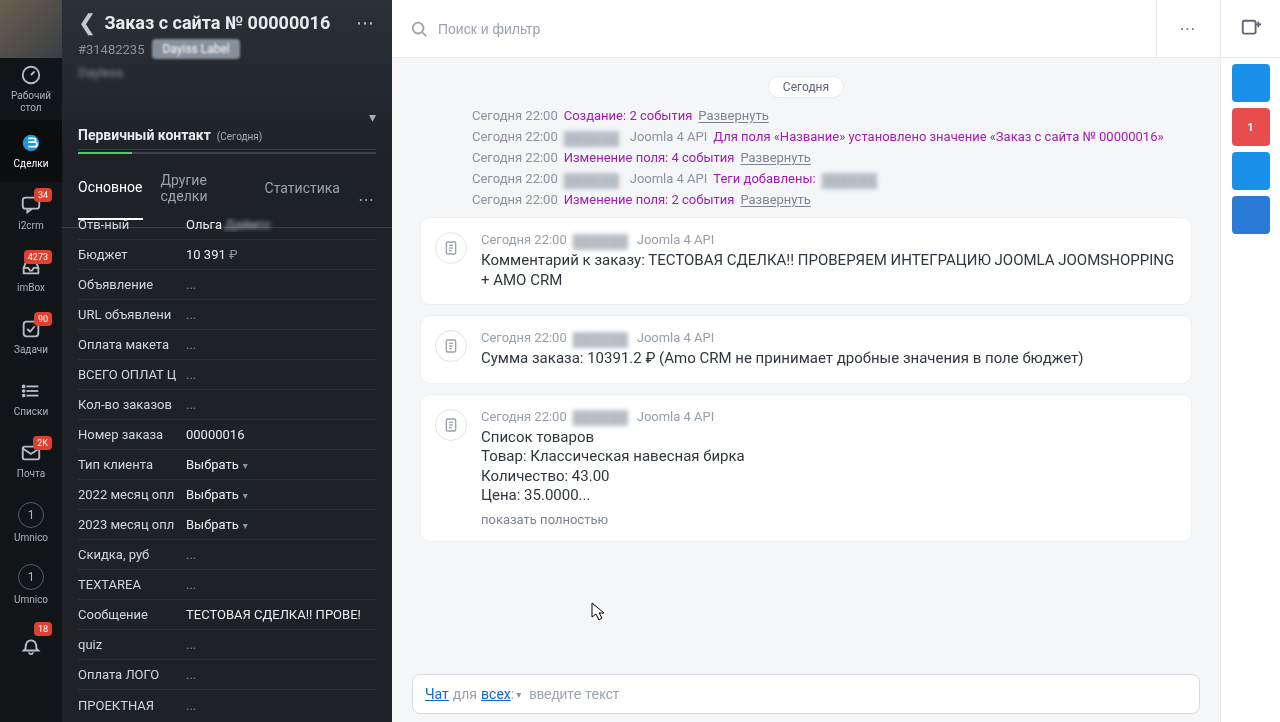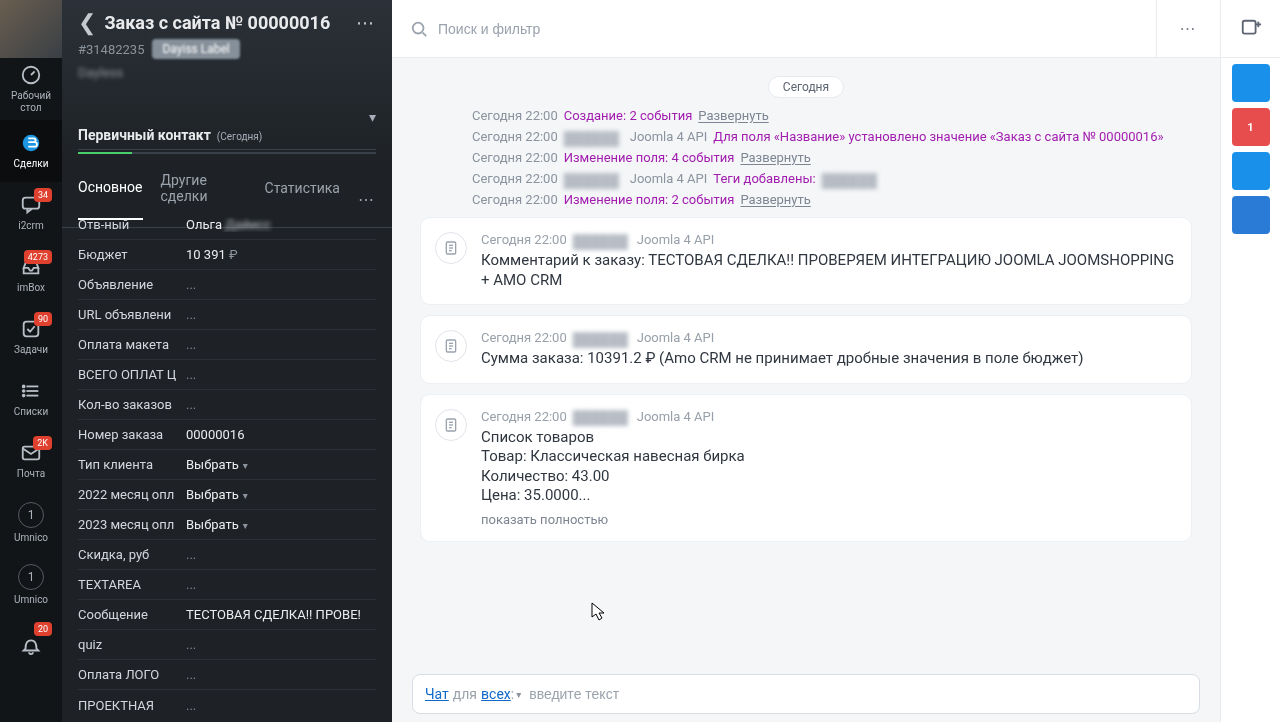--- a/index.html
+++ b/index.html
@@ -191,21 +191,21 @@
         <span class="label">Umnico</span>
       </div>
       <div class="item">
         <span class="ico">
           <svg width="22" height="22" viewBox="0 0 24 24" fill="none" stroke="#b8bec6" stroke-width="2">
             <path d="M6 16 C6 10 8 7 12 7 C16 7 18 10 18 16 L20 18 L4 18 Z"></path>
             <path d="M10 20 a2 2 0 0 0 4 0"></path>
           </svg>
         </span>
         <span class="label"></span>
-        <span class="badge">20</span>
+        <span class="badge">18</span>
       </div>
     </div>
 </div>
 
 <div class="panel">
   <div class="panel-head">
     <div class="top">
       <span class="back">❮</span>
       <h1>Заказ с сайта № 00000016</h1>
       <span class="menu">⋯</span>

